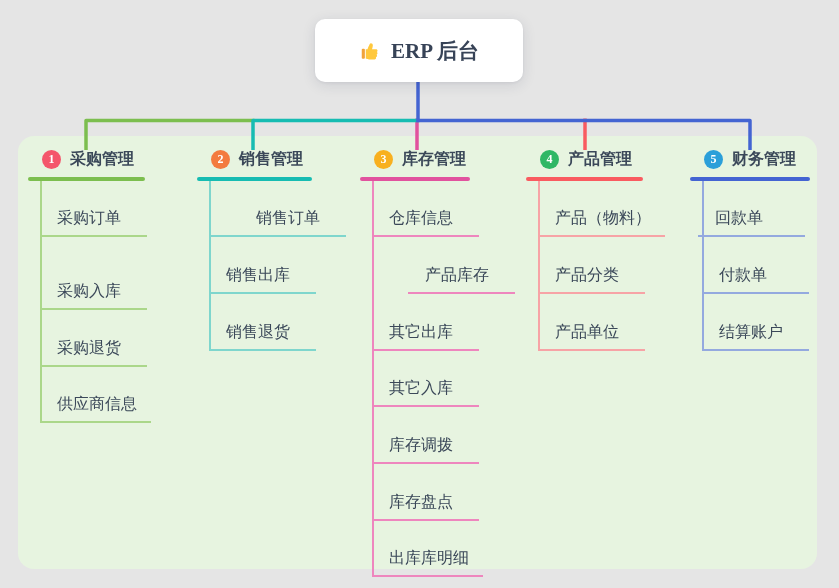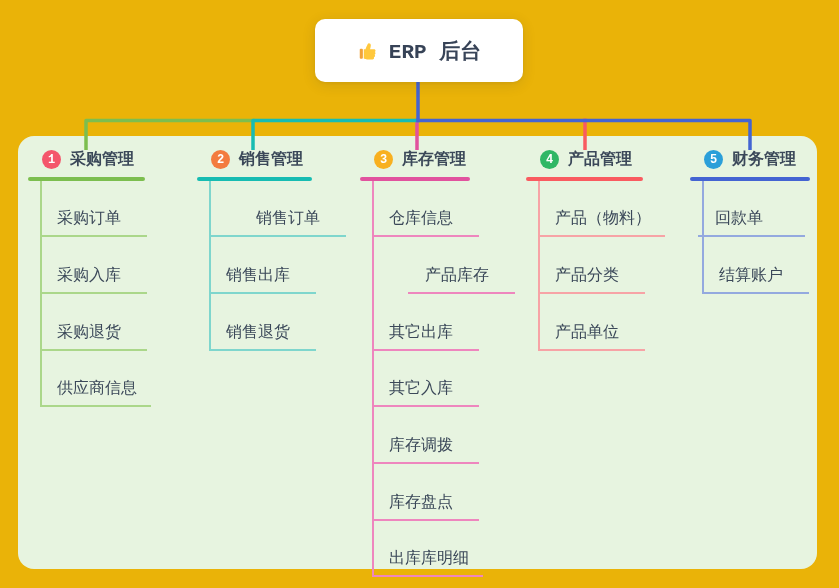--- a/index.html
+++ b/index.html
@@ -1,19 +1,19 @@
 <!DOCTYPE html>
 <html><head>
 <meta charset="utf-8">
 <style>
   html,body{margin:0;padding:0;background:#fff;}
   #stage{
     position:relative;width:839px;height:588px;overflow:hidden;
-    background:#eab308;
-    font-family:Liberation Mono, monospace;
+    background:#e5e5e5;
+    font-family:Liberation Serif, serif;
     color:#3B4859;
   }
   
   .root-card{
     position:absolute;left:315px;top:19px;width:208px;height:63px;
     background:#ffffff;border-radius:10px;
     box-shadow:0 3px 14px rgba(30,40,70,.12), 0 1px 3px rgba(30,40,70,.06);
     display:flex;align-items:center;justify-content:center;gap:10px;
     font-size:21px;font-weight:600;color:#374357;cursor:pointer;
     z-index:3;
@@ -85,21 +85,21 @@
         <div class="branch-header">
           <span class="badge" style="background: rgb(244, 86, 107);">1</span>
           <span class="branch-label">采购管理</span>
         </div>
         <div class="branch-underline" style="width: 117px; background: rgb(124, 190, 79);"></div>
         <div class="branch-items">
           <div class="vline" style="background: rgb(171, 215, 138);"></div>
           <div class="branch-item" style="border-bottom-color: rgb(171, 215, 138);">
             <span>采购订单</span>
           </div>
-          <div class="branch-item" style="border-bottom-color: rgb(171, 215, 138);">
+          <div class="branch-item" style="border-bottom-color: rgb(171, 215, 138); margin-top: 16px;">
             <span>采购入库</span>
           </div>
           <div class="branch-item" style="border-bottom-color: rgb(171, 215, 138);">
             <span>采购退货</span>
           </div>
           <div class="branch-item" style="border-bottom-color: rgb(171, 215, 138);">
             <span>供应商信息</span>
           </div>
         </div>
       </div>
@@ -177,19 +177,22 @@
           <span class="badge" style="background: rgb(43, 159, 217);">5</span>
           <span class="branch-label">财务管理</span>
         </div>
         <div class="branch-underline" style="width: 120px; background: rgb(68, 100, 210);"></div>
         <div class="branch-items">
           <div class="vline" style="background: rgb(148, 169, 223);"></div>
           <div class="branch-item" style="border-bottom-color: rgb(148, 169, 223); margin-left: 8px;">
             <span>回款单</span>
           </div>
           <div class="branch-item" style="border-bottom-color: rgb(148, 169, 223);">
+            <span>付款单</span>
+          </div>
+          <div class="branch-item" style="border-bottom-color: rgb(148, 169, 223);">
             <span>结算账户</span>
           </div>
         </div>
       </div>
     </div>
 
 </div>
 
 </body></html>

